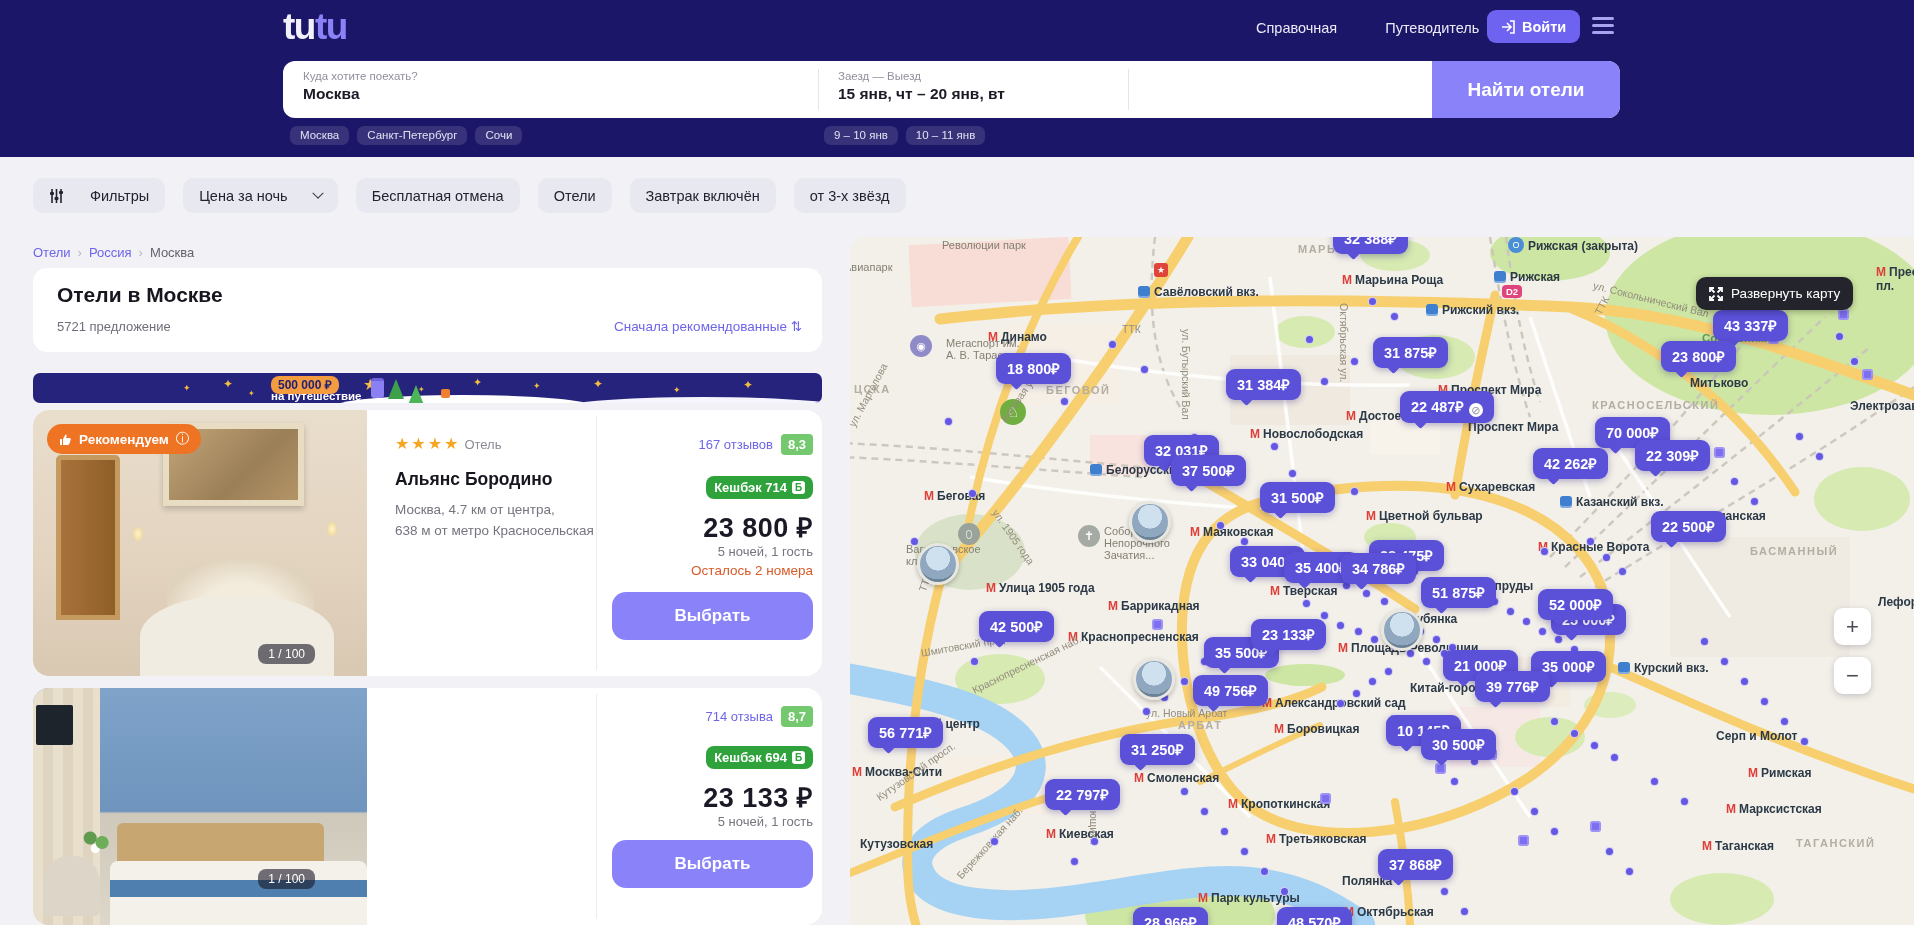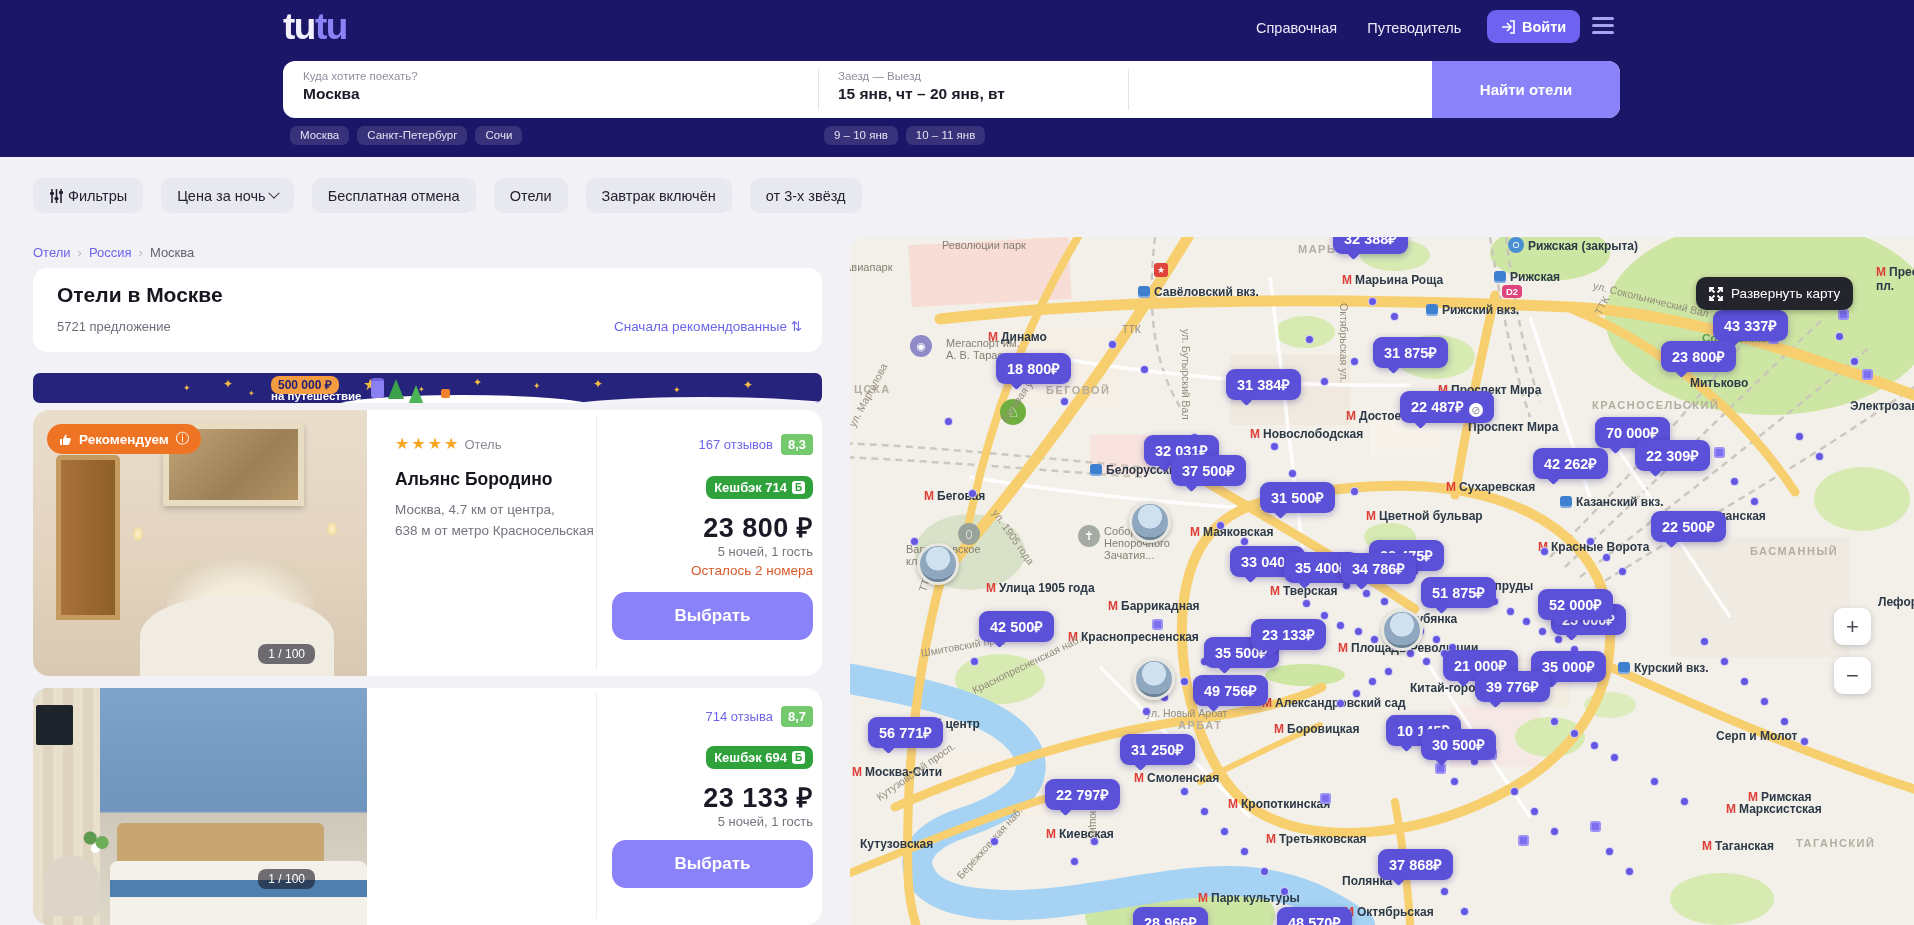--- a/index.html
+++ b/index.html
@@ -2,38 +2,38 @@
 <html><head>
 <meta charset="utf-8">
 <style>
   * { margin:0; padding:0; box-sizing:border-box; }
   html,body { width:1914px; height:925px; overflow:hidden; font-family:"Liberation Sans", sans-serif; background:#f1f1f6; }
 
   
   .header { position:absolute; left:0; top:0; width:1914px; height:157px; background:#1c1668; }
   .logo { position:absolute; left:283px; top:6px; font-size:37px; font-weight:bold; letter-spacing:-1.5px; }
   .logo .p1 { color:#f2f1fb; } .logo .p2 { color:#8a82f6; }
-  .topnav { position:absolute; left:1256px; top:20px; display:flex; gap:30px; }
+  .topnav { position:absolute; left:1256px; top:20px; display:flex; gap:48px; }
   .topnav a { color:#eceaf8; font-size:14.5px; text-decoration:none; cursor:pointer; }
   .login-btn { position:absolute; left:1487px; top:10px; height:33px; padding:0 14px; background:#6e63f0; border:none; border-radius:9px; color:#fff; font-size:14.5px; font-weight:bold; display:flex; align-items:center; gap:7px; cursor:pointer; }
   .burger { position:absolute; left:1592px; top:17px; width:22px; height:18px; cursor:pointer; }
   .burger i { display:block; height:2.5px; background:#a9a4ef; border-radius:2px; margin-bottom:4.5px; }
 
   .searchbar { position:absolute; left:283px; top:61px; width:1337px; height:57px; background:#fff; border-radius:12px; }
   .sfield { position:absolute; top:0; height:57px; padding:9px 0 0 20px; cursor:pointer; }
   .sfield .lab { font-size:11.5px; color:#90909f; }
   .sfield .val { font-size:15.5px; font-weight:bold; color:#1c1b26; margin-top:3px; }
   .sdiv { position:absolute; top:8px; width:1px; height:41px; background:#e4e4ec; }
-  .search-btn { position:absolute; left:1149px; top:0; width:188px; height:57px; background:#8a82f8; border:none; border-radius:0 12px 12px 0; color:#fff; font-size:15px; font-weight:bold; font-family:inherit; cursor:pointer; }
+  .search-btn { position:absolute; left:1149px; top:0; width:188px; height:57px; background:#8a82f8; border:none; border-radius:0 12px 12px 0; color:#fff; font-size:19px; font-weight:bold; font-family:inherit; cursor:pointer; }
   .sugg { position:absolute; top:126px; display:flex; gap:8px; }
   .chip-dk { background:rgba(255,255,255,.12); border-radius:7px; padding:3px 10px 4px; font-size:11.5px; color:#e2e1f2; cursor:pointer; white-space:nowrap; }
 
   
   .filters { position:absolute; left:33px; top:178px; display:flex; gap:18px; }
-  .fchip { height:35px; background:#e8e8f0; border-radius:10px; display:flex; align-items:center; gap:4px; padding:0 16px; font-size:14.5px; color:#232230; cursor:pointer; white-space:nowrap; }
+  .fchip { height:35px; background:#e8e8f0; border-radius:10px; display:flex; align-items:center; gap:26px; padding:0 16px; font-size:14.5px; color:#232230; cursor:pointer; white-space:nowrap; }
   .caret { width:8px; height:8px; border-right:1.8px solid #3a3947; border-bottom:1.8px solid #3a3947; transform:rotate(45deg) translate(-2px,-2px); }
 
   
   .crumbs { position:absolute; left:33px; top:245px; font-size:13px; color:#64636f; }
   .crumbs a { color:#6d65ea; text-decoration:none; cursor:pointer; }
   .crumbs .sep { color:#b9b7c4; margin:0 7px; }
 
   .title-card { position:absolute; left:33px; top:268px; width:789px; height:84px; background:#fff; border-radius:14px; }
   .title-card h1 { position:absolute; left:24px; top:15px; font-size:21px; color:#17161f; }
   .count { position:absolute; left:24px; top:51px; font-size:13px; color:#6f6e7b; }
@@ -547,21 +547,21 @@
 Зачатия...</div>
       <div class="ml mn" style="left: 40px; top: 480px;">Деловой центр</div>
       <div class="ml m" style="left: 2px; top: 528px;"><span class="mm">М</span>Москва-Сити</div>
       <div class="ml mn" style="left: 10px; top: 600px;">Кутузовская</div>
       <div class="ml m" style="left: 196px; top: 590px;"><span class="mm">М</span>Киевская</div>
       <div class="ml m" style="left: 348px; top: 654px;"><span class="mm">М</span>Парк культуры</div>
       <div class="ml m" style="left: 416px; top: 595px;"><span class="mm">М</span>Третьяковская</div>
       <div class="ml mn" style="left: 492px; top: 637px;">Полянка</div>
       <div class="ml m" style="left: 494px; top: 668px;"><span class="mm">М</span>Октябрьская</div>
       <div class="ml mn" style="left: 866px; top: 492px;">Серп и Молот</div>
-      <div class="ml m" style="left: 898px; top: 529px; margin-top: 24px;"><span class="mm">М</span>Римская</div>
+      <div class="ml m" style="left: 898px; top: 529px;"><span class="mm">М</span>Римская</div>
       <div class="ml m" style="left: 876px; top: 565px;"><span class="mm">М</span>Марксистская</div>
       <div class="ml m" style="left: 852px; top: 602px;"><span class="mm">М</span>Таганская</div>
       <div class="ml d" style="left: 946px; top: 600px;">ТАГАНСКИЙ</div>
       <div class="ml s" style="left: 342px; top: 92px; transform: rotate(90deg);">ул. Бутырский Вал</div>
       <div class="ml s" style="left: 500px; top: 66px; transform: rotate(90deg);">Октябрьская ул.</div>
       <div class="ml s" style="left: 745px; top: 42px; transform: rotate(14deg);">ул. Сокольнический Вал</div>
       <div class="ml s" style="left: 742px; top: 74px; transform: rotate(-62deg);">ТТК</div>
       <div class="ml s" style="left: 272px; top: 86px;">ТТК</div>
       <div class="ml s" style="left: 66px; top: 352px; transform: rotate(-70deg);">ТТК</div>
       <div class="ml s" style="left: 148px; top: 180px; transform: rotate(-55deg);">Беговая ул.</div>

